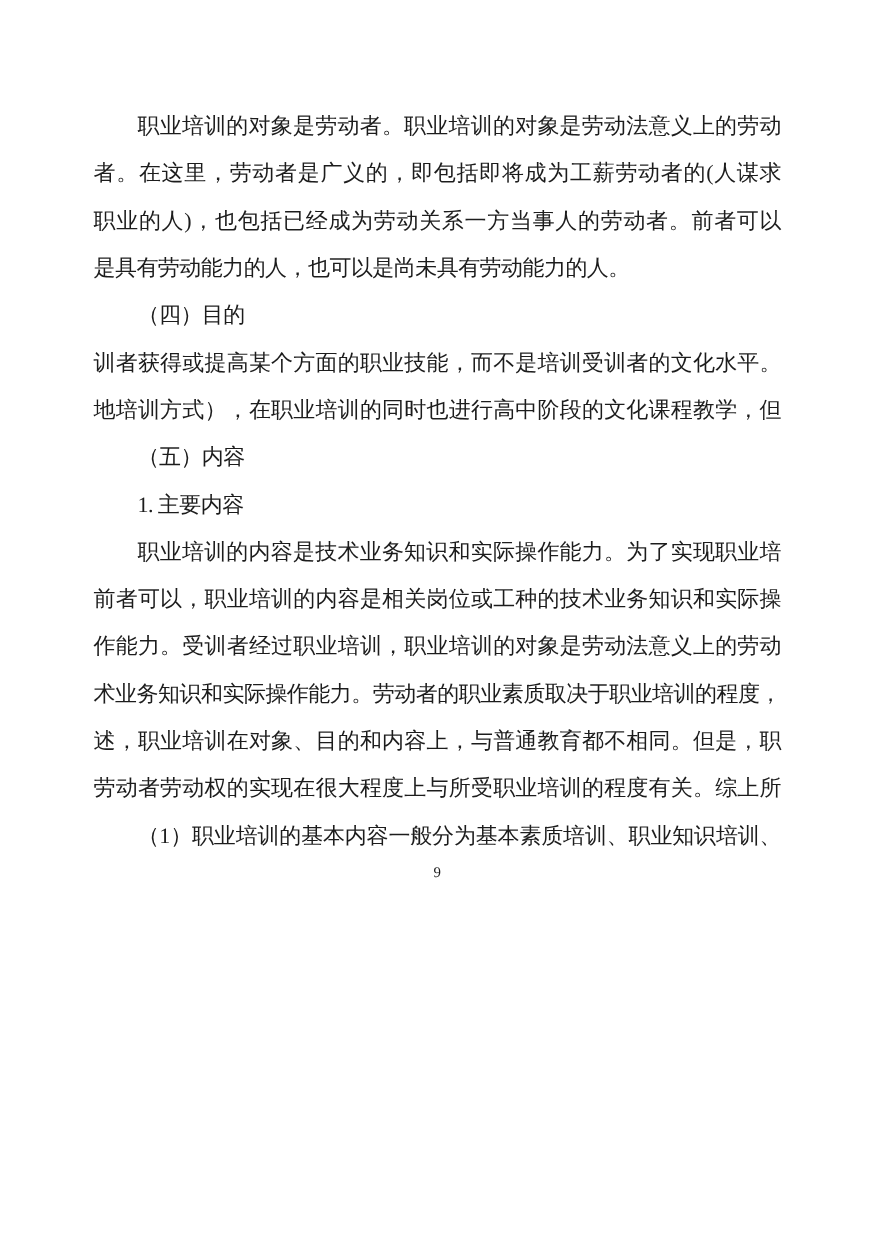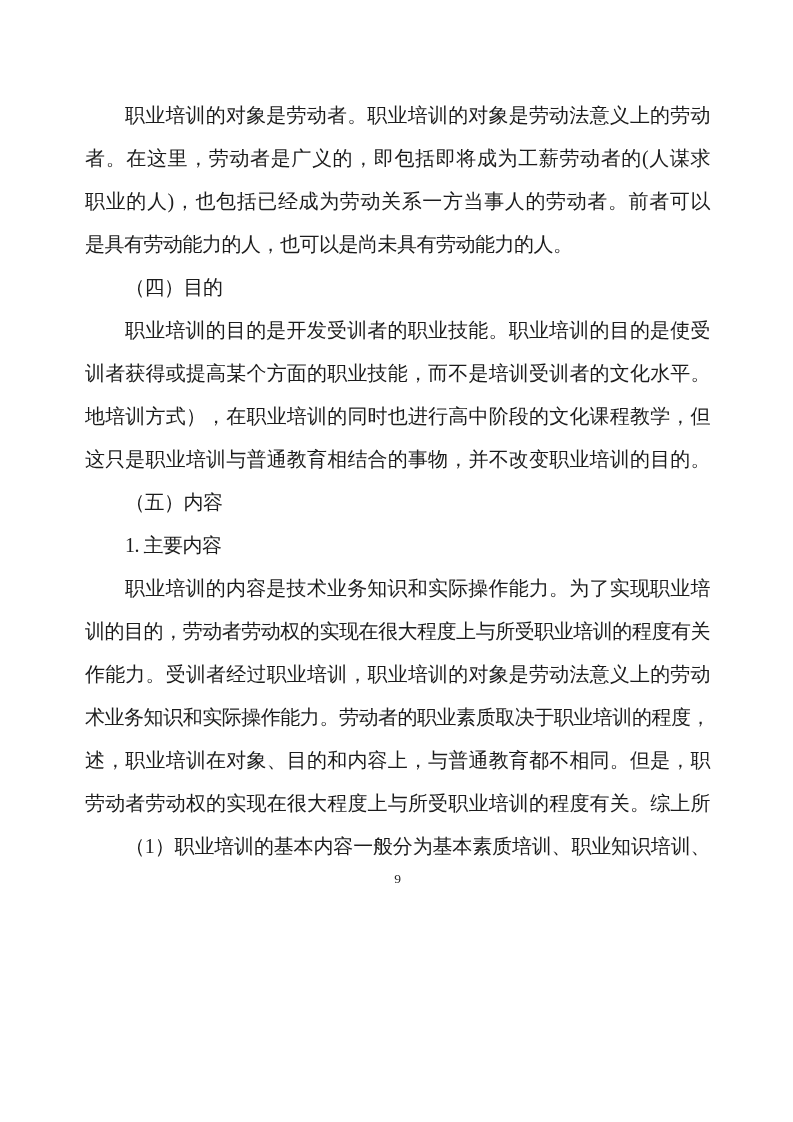--- a/index.html
+++ b/index.html
@@ -59,31 +59,29 @@
 <div class="page">
   <div class="textblock">
 
     <div class="line indent">职业培训的对象是劳动者。职业培训的对象是劳动法意义上的劳动</div>
     <div class="line">者。在这里，劳动者是广义的，即包括即将成为工薪劳动者的(人谋求</div>
     <div class="line">职业的人)，也包括已经成为劳动关系一方当事人的劳动者。前者可以</div>
     <div class="line left">是具有劳动能力的人，也可以是尚未具有劳动能力的人。</div>
 
     <div class="line indent left">（四）目的</div>
 
-    <div class="line indent">职业培训的目的是开发受训者的职业技能。职业培训的目的是使受</div>
     <div class="line">训者获得或提高某个方面的职业技能，而不是培训受训者的文化水平。</div>
     <div class="line">地培训方式），在职业培训的同时也进行高中阶段的文化课程教学，但</div>
-    <div class="line">这只是职业培训与普通教育相结合的事物，并不改变职业培训的目的。</div>
 
     <div class="line indent left">（五）内容</div>
 
     <div class="line indent left">1. 主要内容</div>
 
     <div class="line indent">职业培训的内容是技术业务知识和实际操作能力。为了实现职业培</div>
-    <div class="line">训的目的，劳动者劳动权的实现在很大程度上与所受职业培训的程度有关</div>
+    <div class="line">前者可以，职业培训的内容是相关岗位或工种的技术业务知识和实际操</div>
     <div class="line">作能力。受训者经过职业培训，职业培训的对象是劳动法意义上的劳动</div>
     <div class="line">术业务知识和实际操作能力。劳动者的职业素质取决于职业培训的程度，</div>
     <div class="line">述，职业培训在对象、目的和内容上，与普通教育都不相同。但是，职</div>
     <div class="line">劳动者劳动权的实现在很大程度上与所受职业培训的程度有关。综上所</div>
 
 
     <div class="line indent">（1）职业培训的基本内容一般分为基本素质培训、职业知识培训、</div>
 
   </div>
 

